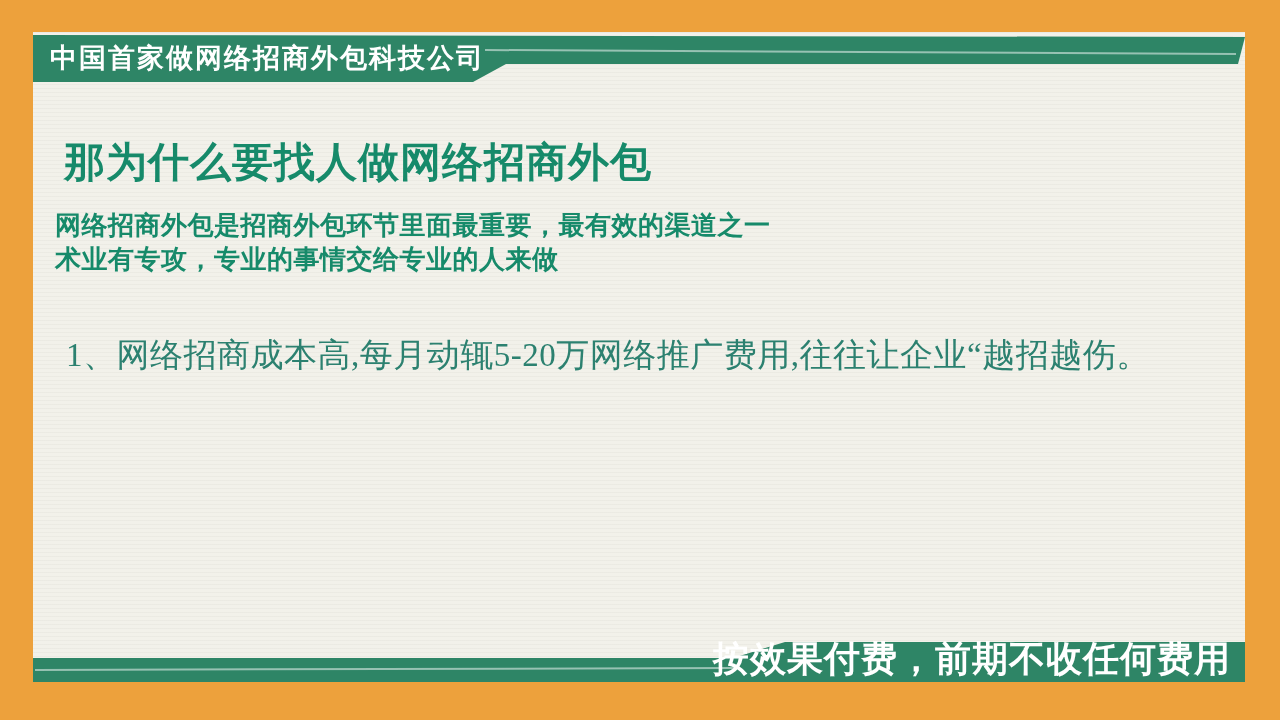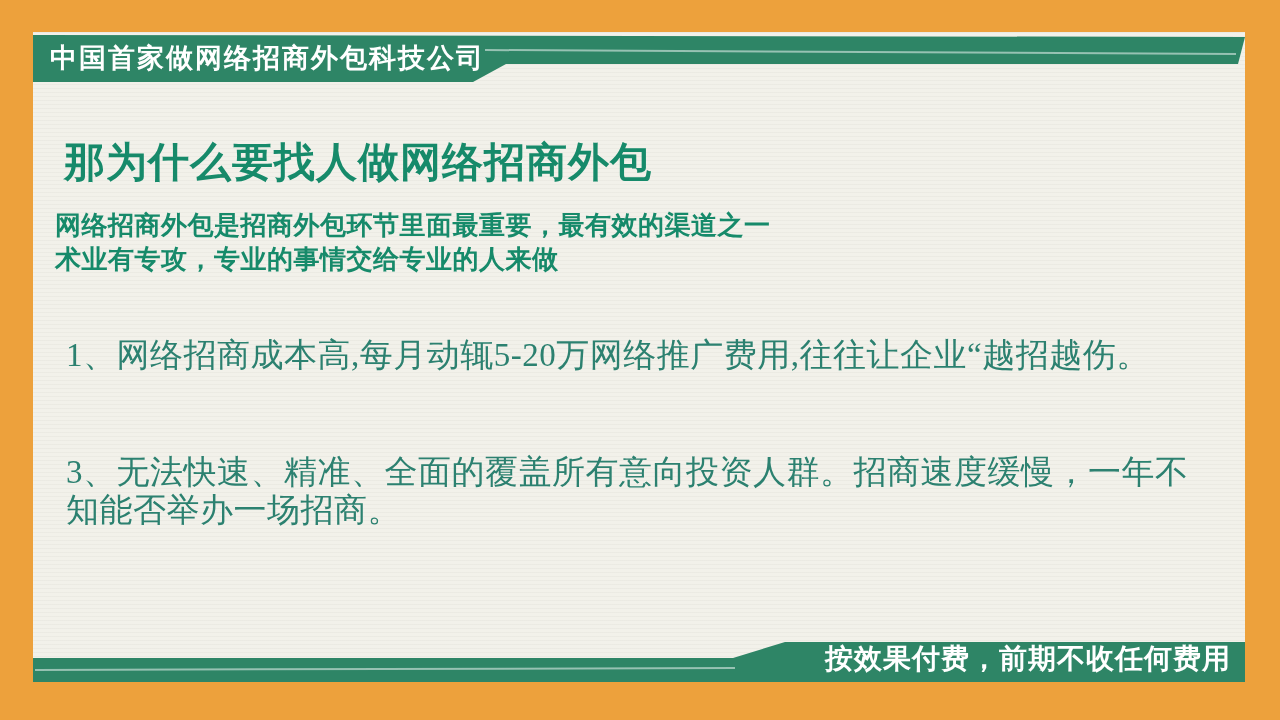--- a/index.html
+++ b/index.html
@@ -80,21 +80,21 @@
   #point-2 { top: 346px; }
   #point-3 { top: 421px; }
   #point-4 { top: 531px; }
   .footer-text {
     position: absolute;
     right: 14px;
     bottom: 5px;
     height: 37px;
     line-height: 37px;
     color: #FFFFFF;
-    font-size: 28px;
+    font-size: 36px;
     font-weight: 700;
     letter-spacing: 1px;
     white-space: nowrap;
     margin-top: 12px;
   }
 </style>
 </head>
 <body>
 
 <div class="panel">
@@ -106,21 +106,20 @@
   <div class="header-text">中国首家做网络招商外包科技公司</div>
 
   <div class="slide-title">那为什么要找人做网络招商外包</div>
 
   <div class="slide-subtitle">
     <div>网络招商外包是招商外包环节里面最重要，最有效的渠道之一</div>
     <div>术业有专攻，专业的事情交给专业的人来做</div>
   </div>
 
   <p id="point-1" class="point">1、网络招商成本高,每月动辄5-20万网络推广费用,往往让企业“越招越伤。</p>
-  <p id="point-3" class="point">3、无法快速、精准、全面的覆盖所有意向投资人群。招商速度缓慢，一年不知能否举办一场招商。</p>
 
   <svg id="footer-band" class="band-svg" width="1212" height="45">
     <polygon points="0,21 700,21 752,5 1212,5 1212,45 0,45" fill="#2E8566"></polygon>
     <line x1="2" y1="33" x2="702" y2="31" stroke="rgba(255,255,255,0.5)" stroke-width="2"></line>
   </svg>
   <div class="footer-text">按效果付费，前期不收任何费用</div>
 
 </div>
 
 </body></html>

